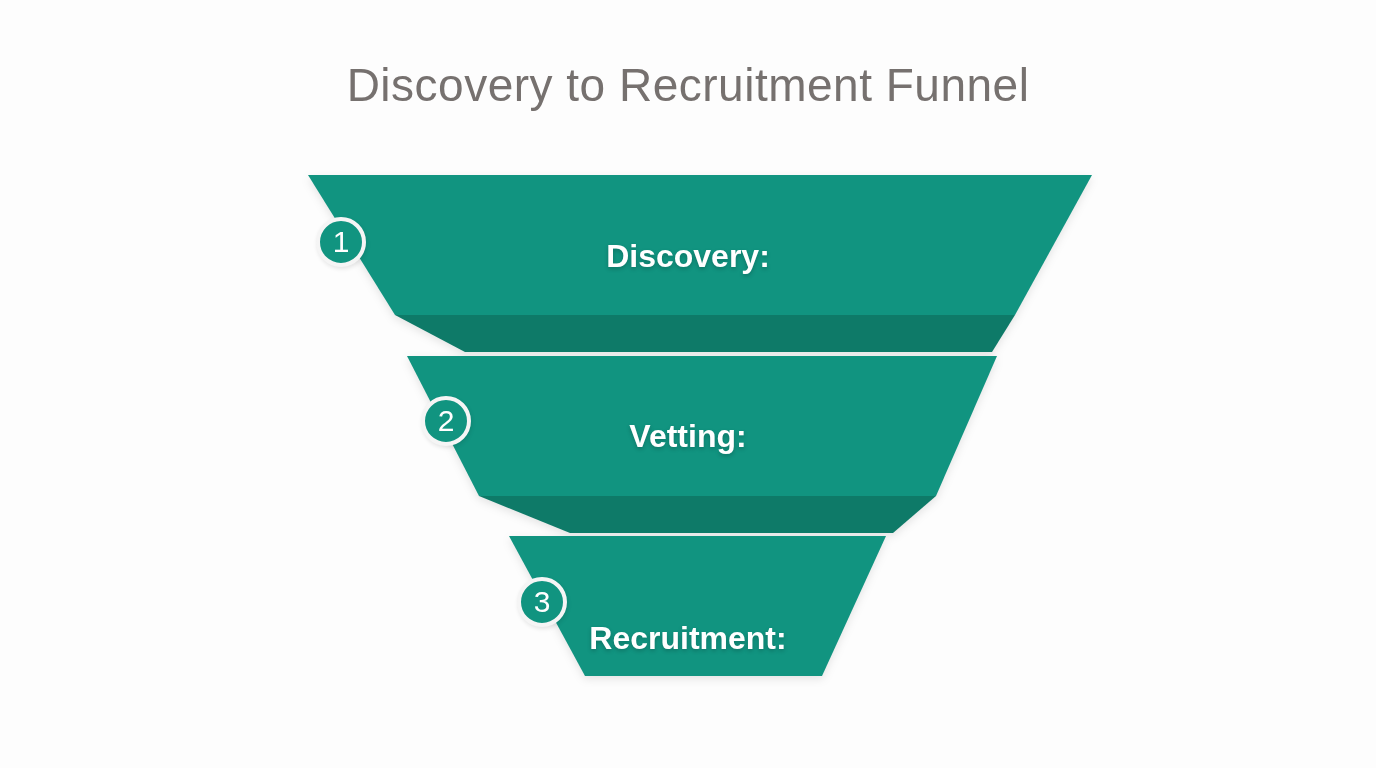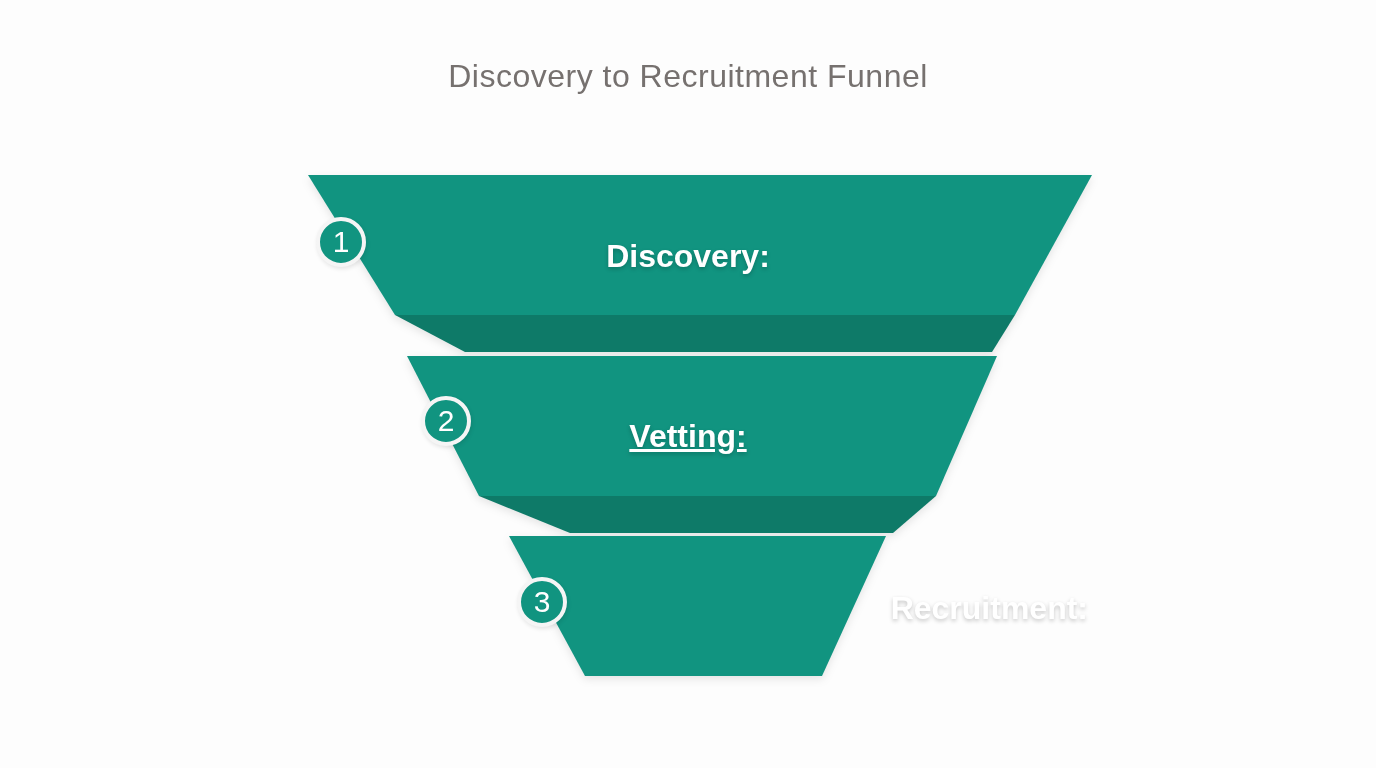--- a/index.html
+++ b/index.html
@@ -15,21 +15,21 @@
     background: var(--background, #fdfdfd);
     font-family: "Liberation Sans", "DejaVu Sans", sans-serif;
   }
 
   .title {
     position: absolute;
     top: 58px;
     left: 0;
     width: 1376px;
     text-align: center;
-    font-size: 32px;
+    font-size: 46px;
     font-weight: 400;
     letter-spacing: 0.5px;
     color: var(--title_gray, #76716f);
   }
 
   .funnel-svg {
     position: absolute;
     top: 0;
     left: 0;
     width: 1376px;
@@ -71,26 +71,26 @@
     color: var(--text_white, #ffffff);
     font-size: 32px;
     font-weight: 400;
     text-shadow: 0 2px 4px rgba(0,0,0,0.22);
     white-space: nowrap;
   }
 
   .stage-text .label { font-weight: 700; }
 
   .stage-text-1 { top: 219px; height: 56px; }
-  .stage-text-2 { top: 399px; height: 56px; text-decoration: underline; }
+  .stage-text-2 { top: 399px; height: 56px; }
 
   .stage-text-3 {
     top: 562px;
     height: 92px;
-    flex-direction: column;
+    flex-direction: row;
     gap: 5px 0;
     line-height: 1.0;
   }
 </style>
 </head>
 <body>
 
 <h1 class="title">Discovery to Recruitment Funnel</h1>
 
 <svg class="funnel-svg" viewBox="0 0 1376 768" aria-hidden="true">

